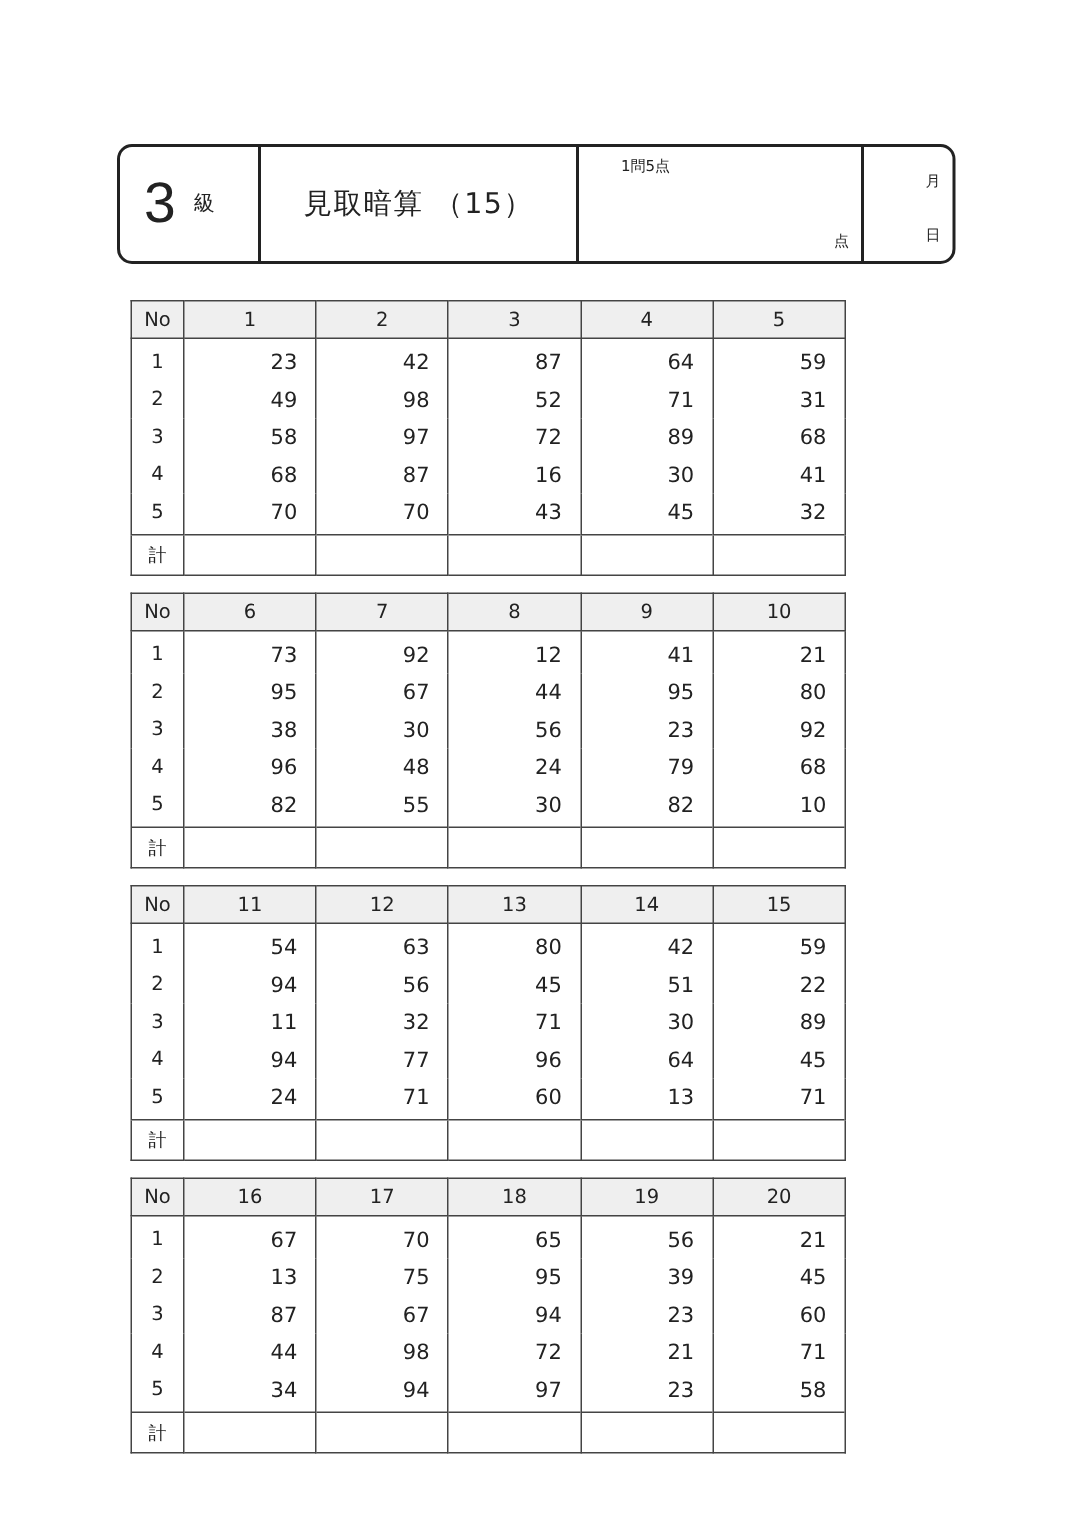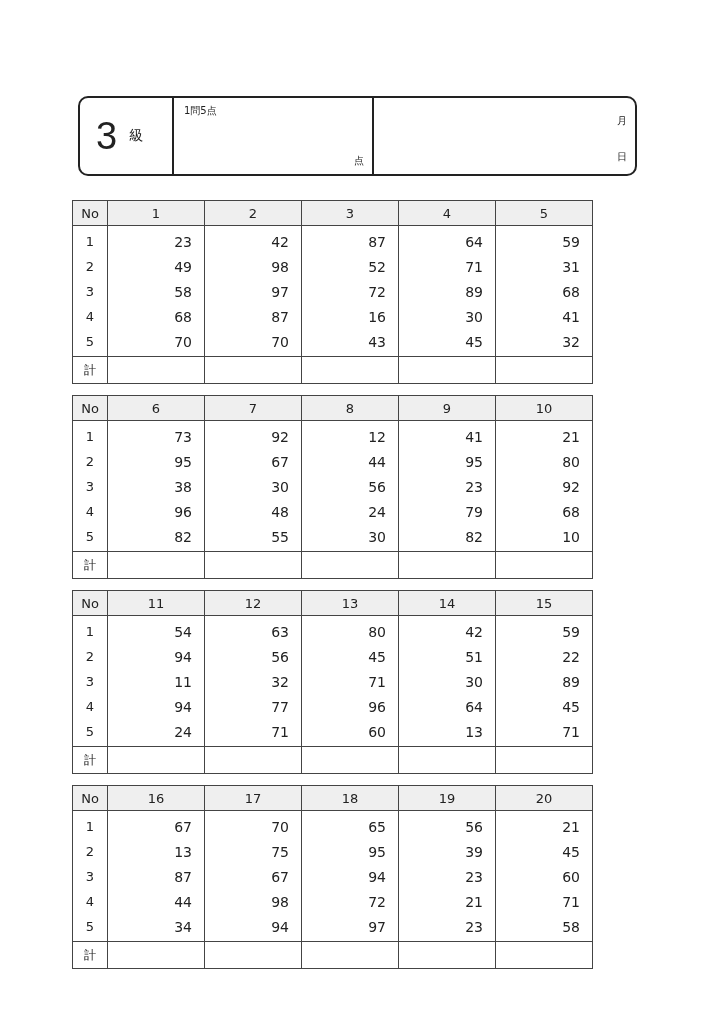--- a/index.html
+++ b/index.html
@@ -3,46 +3,47 @@
 <meta charset="utf-8">
 <style>
   html, body { margin:0; padding:0; background:#fff; }
   body { width:724px; height:1024px; position:relative; font-family:"DejaVu Sans", sans-serif; color:#222; overflow:hidden; }
   .header { position:absolute; left:78px; top:96px; width:559px; height:80px; border:2px solid #222; border-radius:10px; box-sizing:border-box; display:flex; }
   .header > div { box-sizing:border-box; height:100%; position:relative; }
   .h-grade { width:94px; border-right:2px solid #222; display:flex; align-items:center; padding-left:16px; }
   .h-grade .num { font-size:38px; font-family:"Liberation Sans", sans-serif; line-height:1; }
   .h-grade .kyu { font-size:14px; margin-left:12px; }
   .h-title { width:212px; border-right:2px solid #222; display:flex; align-items:center; justify-content:center; font-size:19px; letter-spacing:1px; }
-  .h-score { width:200px; border-right:2px solid #222; }
+  .h-score { width:172px; border-right:2px solid #222;margin-left:18px; }
   .h-score .rule { position:absolute; left:10px; top:6px; font-size:10px; }
   .h-score .pt { position:absolute; right:8px; bottom:6px; font-size:10px; }
   .h-date { flex:1; }
   .h-date .m { position:absolute; right:8px; top:16px; font-size:10px; }
   .h-date .d { position:absolute; right:8px; bottom:10px; font-size:10px; }
-  table.blk { position:absolute; left:72px; width:521px; border-collapse:collapse; table-layout:fixed; font-size:14px; }
+  table.blk { position:absolute; left:87px; width:477px; border-collapse:collapse; table-layout:fixed; font-size:14px; }
   table.blk td, table.blk th { border:1px solid #444; padding:0; }
   table.blk col.c0 { width:35px; }
   table.blk th { background:#efefef; font-weight:normal; height:24px; text-align:center; font-size:13px; }
   table.blk th.no { text-align:center; }
   table.blk tbody td { border-top:none; border-bottom:none; height:25px; text-align:right; padding-right:12px; }
   table.blk tbody td.rn { text-align:center; padding-right:0; font-size:13px; }
   table.blk tbody tr.first td { padding-top:3px; }
   table.blk tbody tr.last td { padding-bottom:2px; }
   table.blk tfoot td { height:26px; border-top:1px solid #444; }
   table.blk tfoot td.rn { text-align:center; font-size:12px; }
 </style>
 </head>
 <body>
 
 <div class="header">
   <div class="h-grade">
     <span class="num">3</span>
     <span class="kyu">級</span>
   </div>
+  <div class="h-title">見取暗算 （15）</div>
   <div class="h-score">
     <span class="rule">1問5点</span>
     <span class="pt">点</span>
   </div>
   <div class="h-date">
     <span class="m">月</span>
     <span class="d">日</span>
   </div>
 </div>
 

